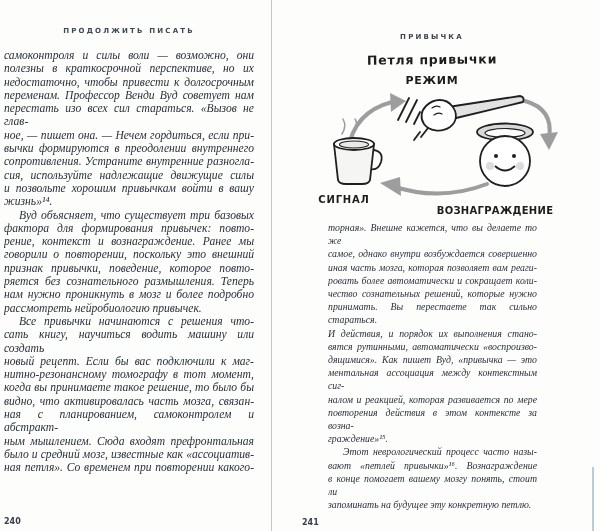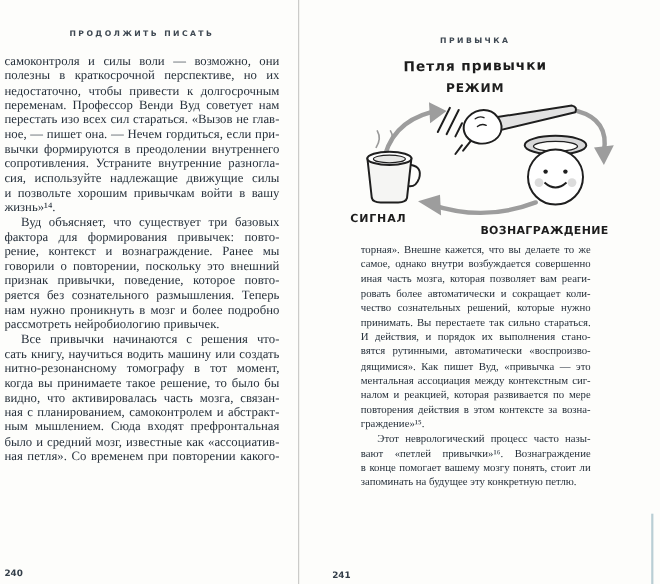--- a/index.html
+++ b/index.html
@@ -3,21 +3,21 @@
 <meta charset="utf-8">
 <style>
   html,body{margin:0;padding:0;}
   body{width:600px;height:531px;position:relative;background:#fdfdfb;overflow:hidden;
        font-family:"Liberation Serif",serif;color:#27313c;}
   .abs{position:absolute;}
   
   .running-head{font-family:"DejaVu Sans",sans-serif;font-size:7px;font-weight:700;
     letter-spacing:2.2px;color:#3d4751;text-align:center;}
   
-  .col{overflow:hidden;}
+  .col{overflow:hidden;font-style:italic;}
   .tline{text-align:justify;text-align-last:justify;white-space:normal;}
   .tline.noj{text-align-last:left;}
   .tline.indent{text-indent:15px;}
   #left-body{left:4px;top:49px;width:250px;font-size:11.6px;line-height:13.3px;}
   #right-body{left:328px;top:221px;width:209px;font-size:9.8px;line-height:13.2px;}
   .pagenum{font-family:"DejaVu Sans",sans-serif;font-size:8px;font-weight:700;
     color:#333e49;text-align:left;margin-top:48px;}
   
   .gutter{left:271px;top:0;width:1px;height:531px;background:#c6c6c4;}
   .edge{left:592px;top:467px;width:2px;height:64px;background:#b9ced4;}
@@ -50,20 +50,21 @@
       <div class="tline indent">Вуд объясняет, что существует три базовых</div>
       <div class="tline">фактора для формирования привычек: повто-</div>
       <div class="tline">рение, контекст и вознаграждение. Ранее мы</div>
       <div class="tline">говорили о повторении, поскольку это внешний</div>
       <div class="tline">признак привычки, поведение, которое повто-</div>
       <div class="tline">ряется без сознательного размышления. Теперь</div>
       <div class="tline">нам нужно проникнуть в мозг и более подробно</div>
       <div class="tline noj">рассмотреть нейробиологию привычек.</div>
       <div class="tline indent">Все привычки начинаются с решения что-</div>
       <div class="tline">сать книгу, научиться водить машину или создать</div>
+      <div class="tline">новый рецепт. Если бы вас подключили к маг-</div>
       <div class="tline">нитно-резонансному томографу в тот момент,</div>
       <div class="tline">когда вы принимаете такое решение, то было бы</div>
       <div class="tline">видно, что активировалась часть мозга, связан-</div>
       <div class="tline">ная с планированием, самоконтролем и абстракт-</div>
       <div class="tline">ным мышлением. Сюда входят префронтальная</div>
       <div class="tline">было и средний мозг, известные как «ассоциатив-</div>
       <div class="tline">ная петля». Со временем при повторении какого-</div>
     </div>
   <div class="abs pagenum" style="left:4px;top:469px;width:230px;">240</div>
 </div>

